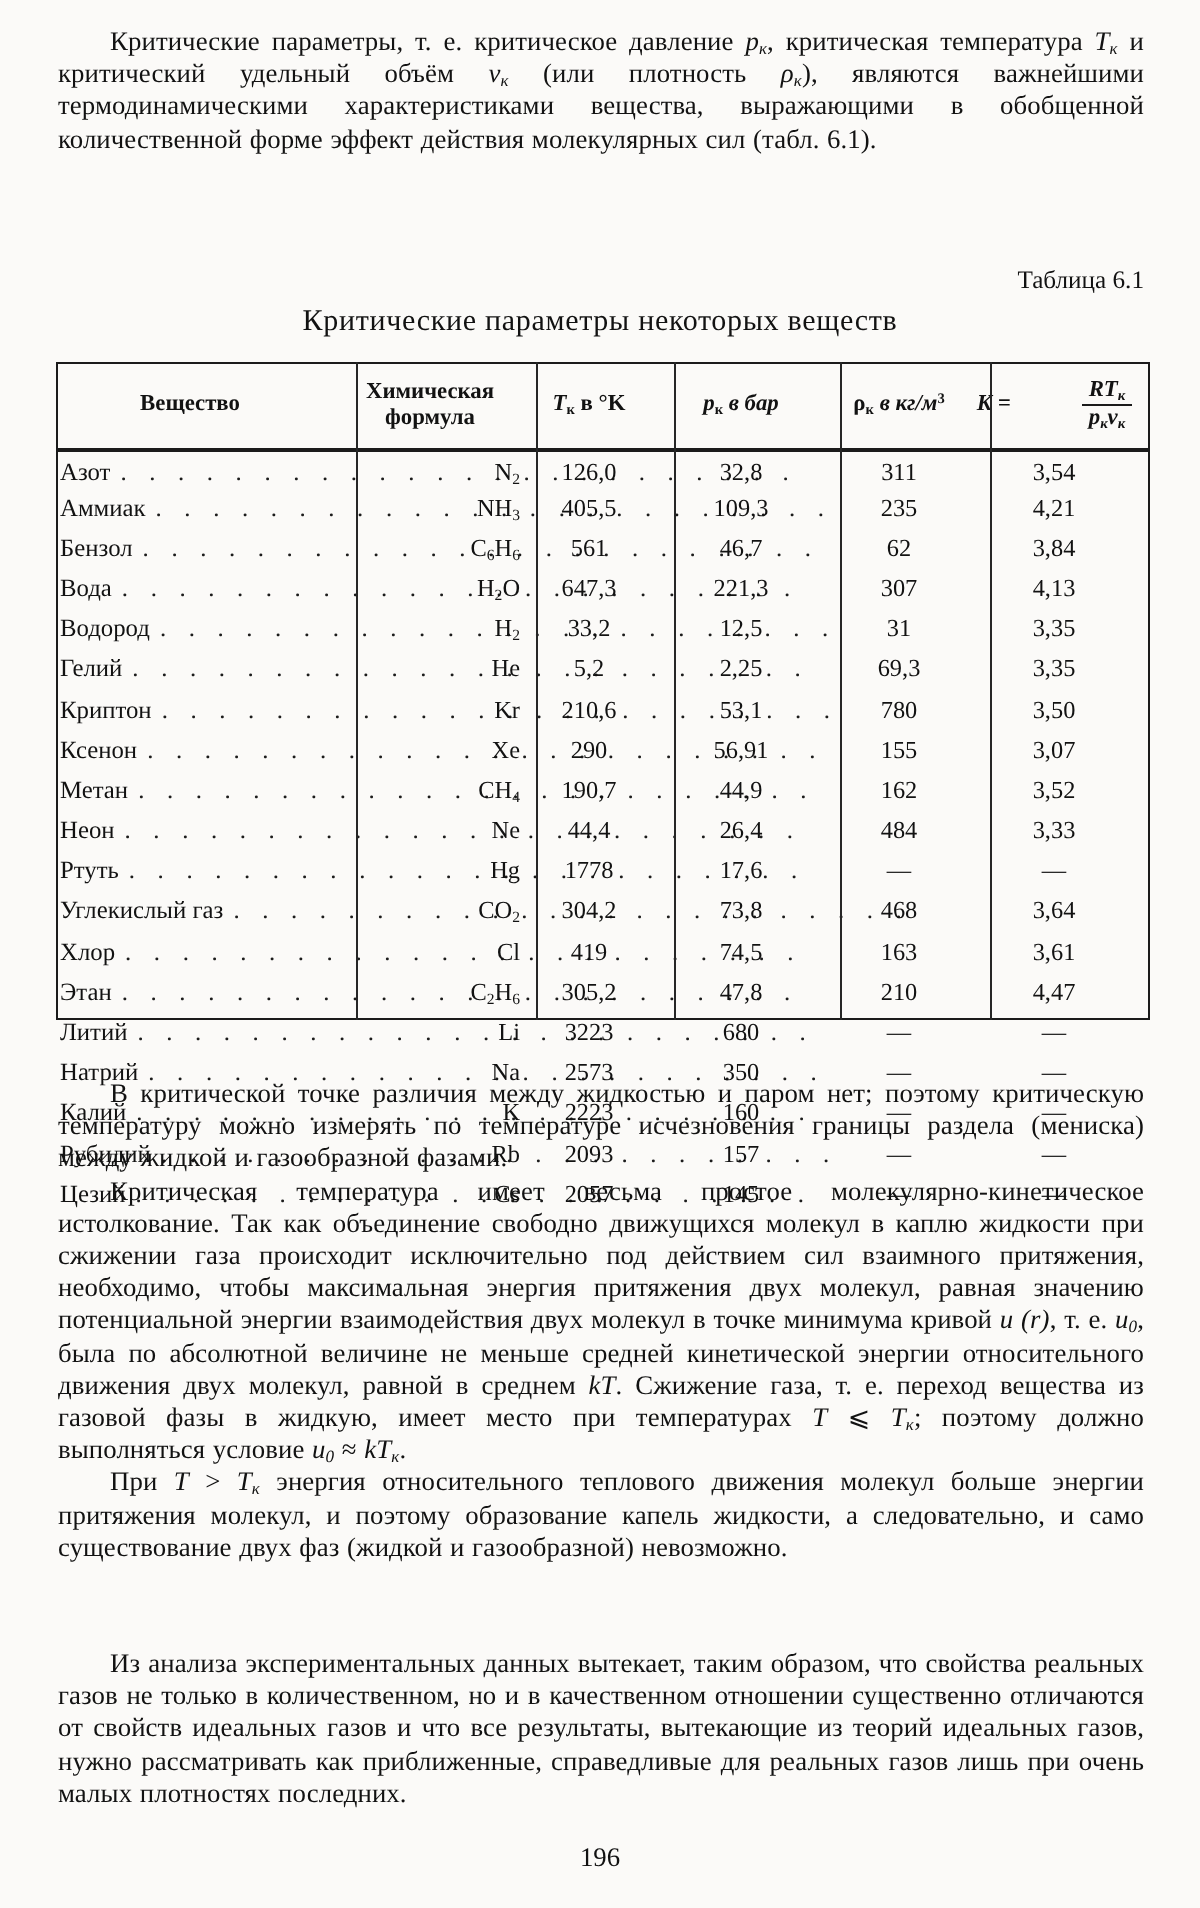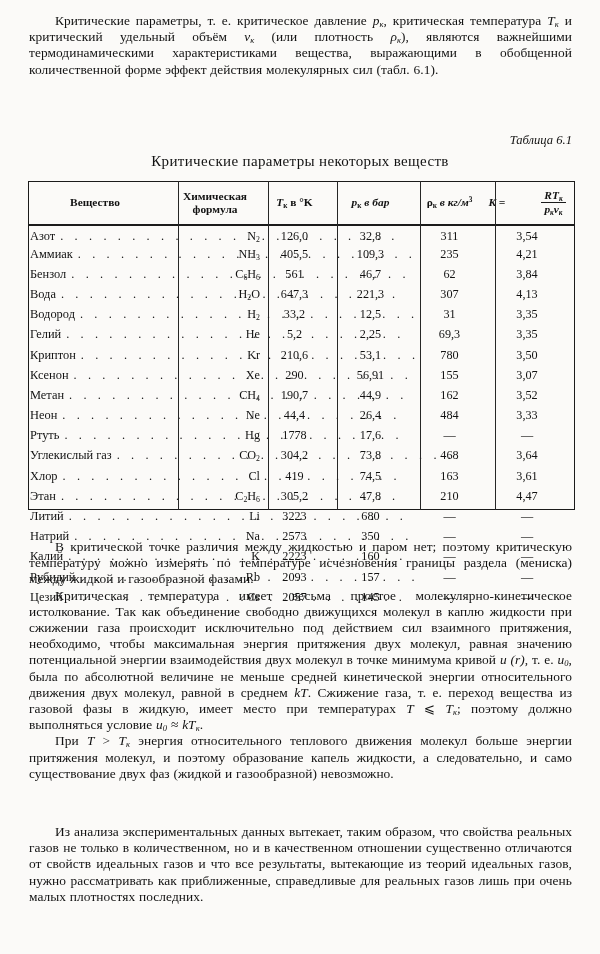--- a/index.html
+++ b/index.html
@@ -47,21 +47,20 @@
     position: absolute;
     left: 29px;
     top: 13px;
     width: 543px;
   }
   
   #table-number {
     position: absolute;
     right: 28px;
     top: 133px;
-    font-style: italic;
     font-size: 12.6px;
     text-align: center;
   }
   #table-title {
     position: absolute;
     left: 0;
     right: 0;
     top: 153px;
     text-align: center;
     font-size: 15px;
@@ -389,14 +388,15 @@
   <div id="mid-block">
     <p class="para">В критической точке различия между жидкостью и паром нет; поэтому критическую температуру можно измерять по температуре исчезновения границы раздела (мениска) между жидкой и газообразной фазами.</p>
     <p class="para"><span>Критическая температура имеет весьма простое молекулярно-кинетическое истолкование. Так как объединение свободно движущихся молекул в каплю жидкости при сжижении газа происходит исключительно под действием сил взаимного притяжения, необходимо, чтобы максимальная энергия притяжения двух молекул, равная значению потенциальной энергии взаимодействия двух молекул в точке минимума кривой </span><i class="mathspan">u (r)</i><span>, т. е. </span><i class="mathspan"><span>u</span><sub>0</sub></i><span>, была по абсолютной величине не меньше средней кинетической энергии относительного движения двух молекул, равной в среднем </span><i class="mathspan">kT</i><span>. Сжижение газа, т. е. переход вещества из газовой фазы в жидкую, имеет место при температурах </span><span class="mathspan"><i>T</i><span class="roman"> ⩽ </span><i>T</i><sub>к</sub></span><span>; поэтому должно выполняться условие </span><span class="mathspan"><i>u</i><sub>0</sub><span class="roman"> ≈ </span><i>kT</i><sub>к</sub></span><span>.</span></p>
     <p class="para"><span>При </span><span class="mathspan"><i>T</i><span class="roman"> &gt; </span><i>T</i><sub>к</sub></span><span> энергия относительного теплового движения молекул больше энергии притяжения молекул, и поэтому образование капель жидкости, а следовательно, и само существование двух фаз (жидкой и газообразной) невозможно.</span></p>
   </div>
 
   <div id="low-block">
     <p class="para">Из анализа экспериментальных данных вытекает, таким образом, что свойства реальных газов не только в количественном, но и в качественном отношении существенно отличаются от свойств идеальных газов и что все результаты, вытекающие из теорий идеальных газов, нужно рассматривать как приближенные, справедливые для реальных газов лишь при очень малых плотностях последних.</p>
   </div>
 
+  <div id="page-number">196</div>
 
 </div>
 
 </body></html>

